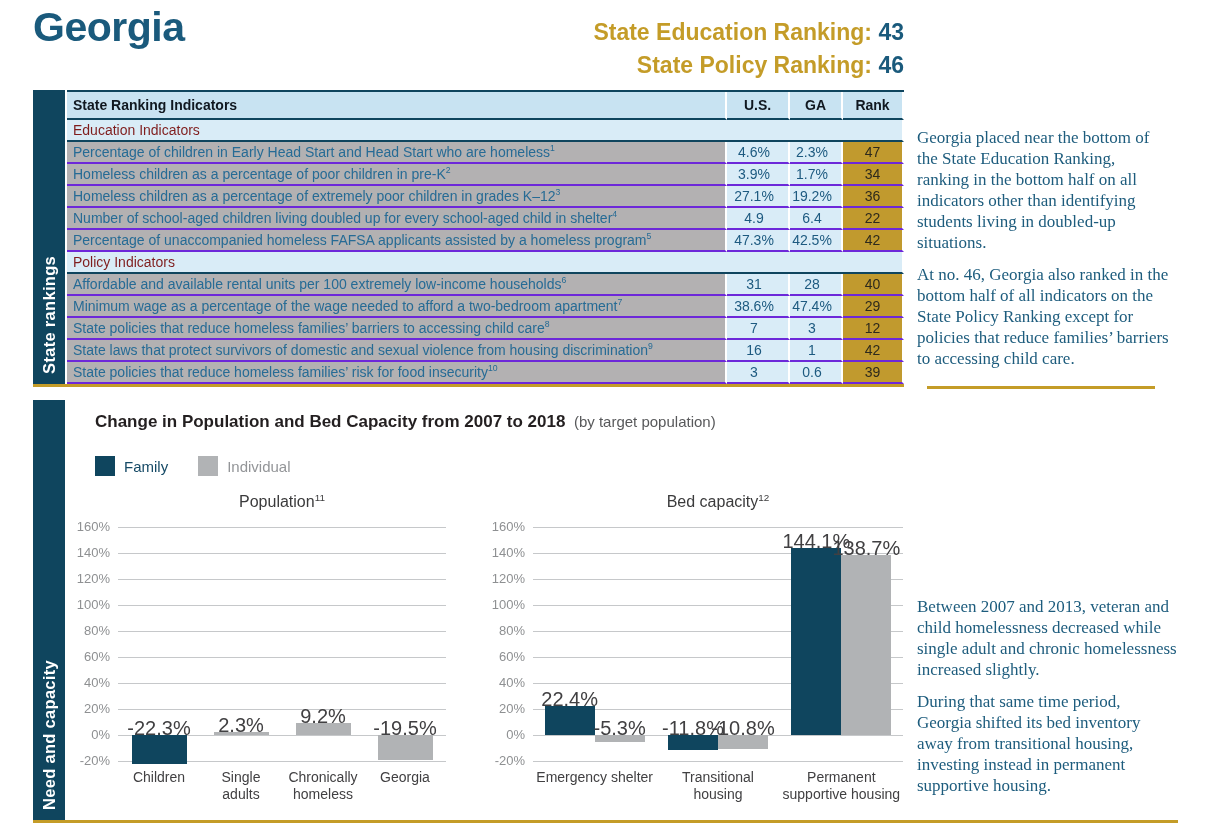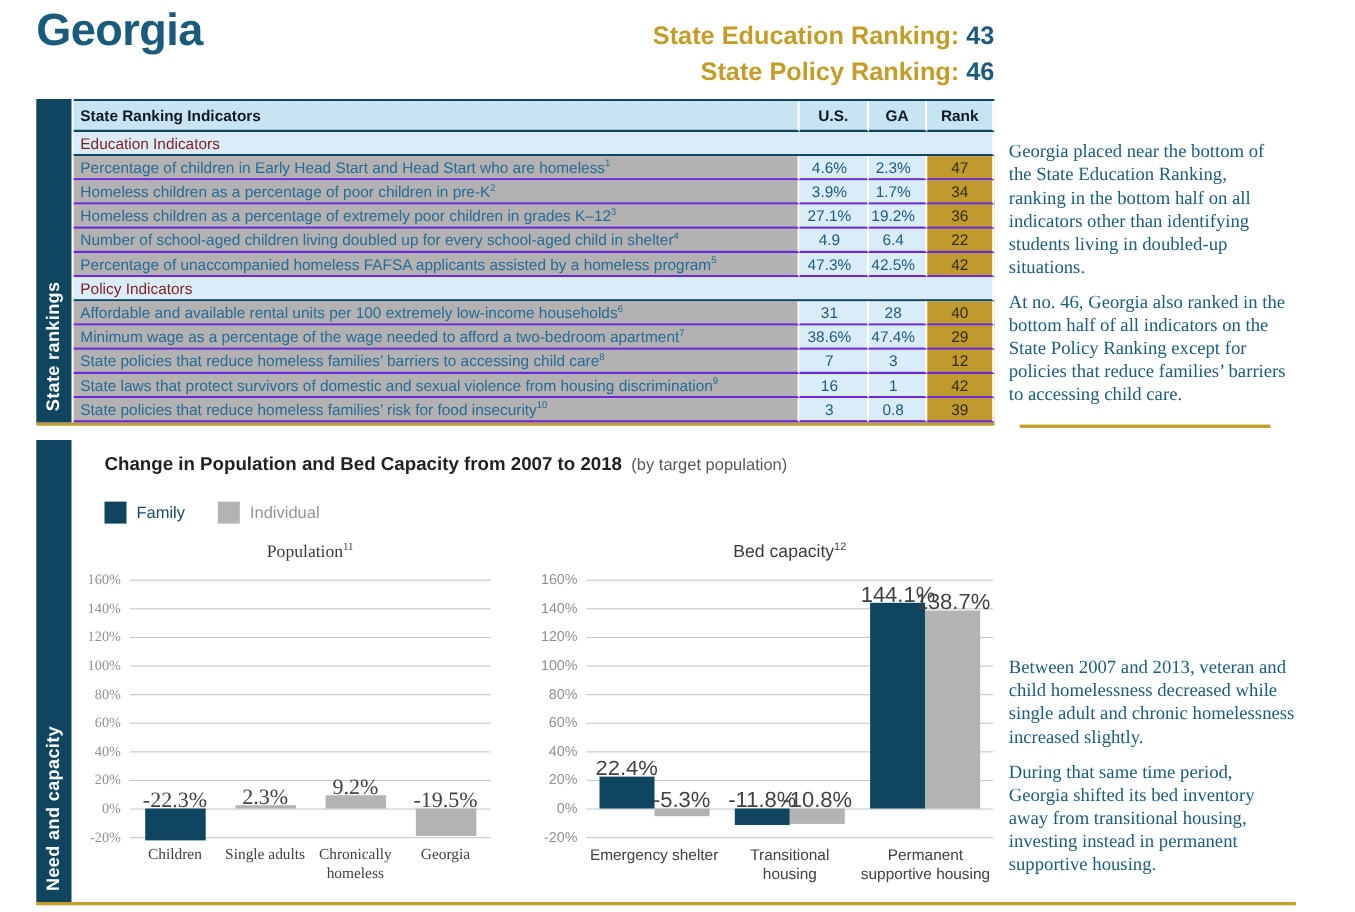--- a/index.html
+++ b/index.html
@@ -173,21 +173,21 @@
             </tr>
             <tr>
               <td class="c-label">State laws that protect survivors of domestic and sexual violence from housing discrimination<sup>9</sup></td>
               <td class="c-val">16</td>
               <td class="c-val">1</td>
               <td class="c-rank">42</td>
             </tr>
             <tr>
               <td class="c-label">State policies that reduce homeless families’ risk for food insecurity<sup>10</sup></td>
               <td class="c-val">3</td>
-              <td class="c-val">0.8</td>
+              <td class="c-val">0.6</td>
               <td class="c-rank">39</td>
             </tr>
           </tbody>
       </table>
     </div>
     <div class="gold-rule"></div>
   </div>
 
   <div class="aside aside1">
     <p>Georgia placed near the bottom of the State Education Ranking, ranking in the bottom half on all indicators other than identifying students living in doubled-up situations.</p>
@@ -209,21 +209,21 @@
           <span class="legend-item">
             <span class="swatch swatch-family"></span>
             <span class="legend-label-family">Family</span>
           </span>
           <span class="legend-item">
             <span class="swatch swatch-individual"></span>
             <span class="legend-label-individual">Individual</span>
           </span>
         </div>
 
-        <div class="chart" style="left:11px;font-family:Liberation Serif, serif;">
+        <div class="chart" style="left:11px;">
           <div class="chart-title" style="width: 328px;"><span>Population</span><sup>11</sup></div>
           <div class="chart-body">
             <div class="ylabels">
                 <div class="ytick" style="top:-8px">160%</div>
                 <div class="ytick" style="top:18px">140%</div>
                 <div class="ytick" style="top:44px">120%</div>
                 <div class="ytick" style="top:70px">100%</div>
                 <div class="ytick" style="top:96px">80%</div>
                 <div class="ytick" style="top:122px">60%</div>
                 <div class="ytick" style="top:148px">40%</div>

